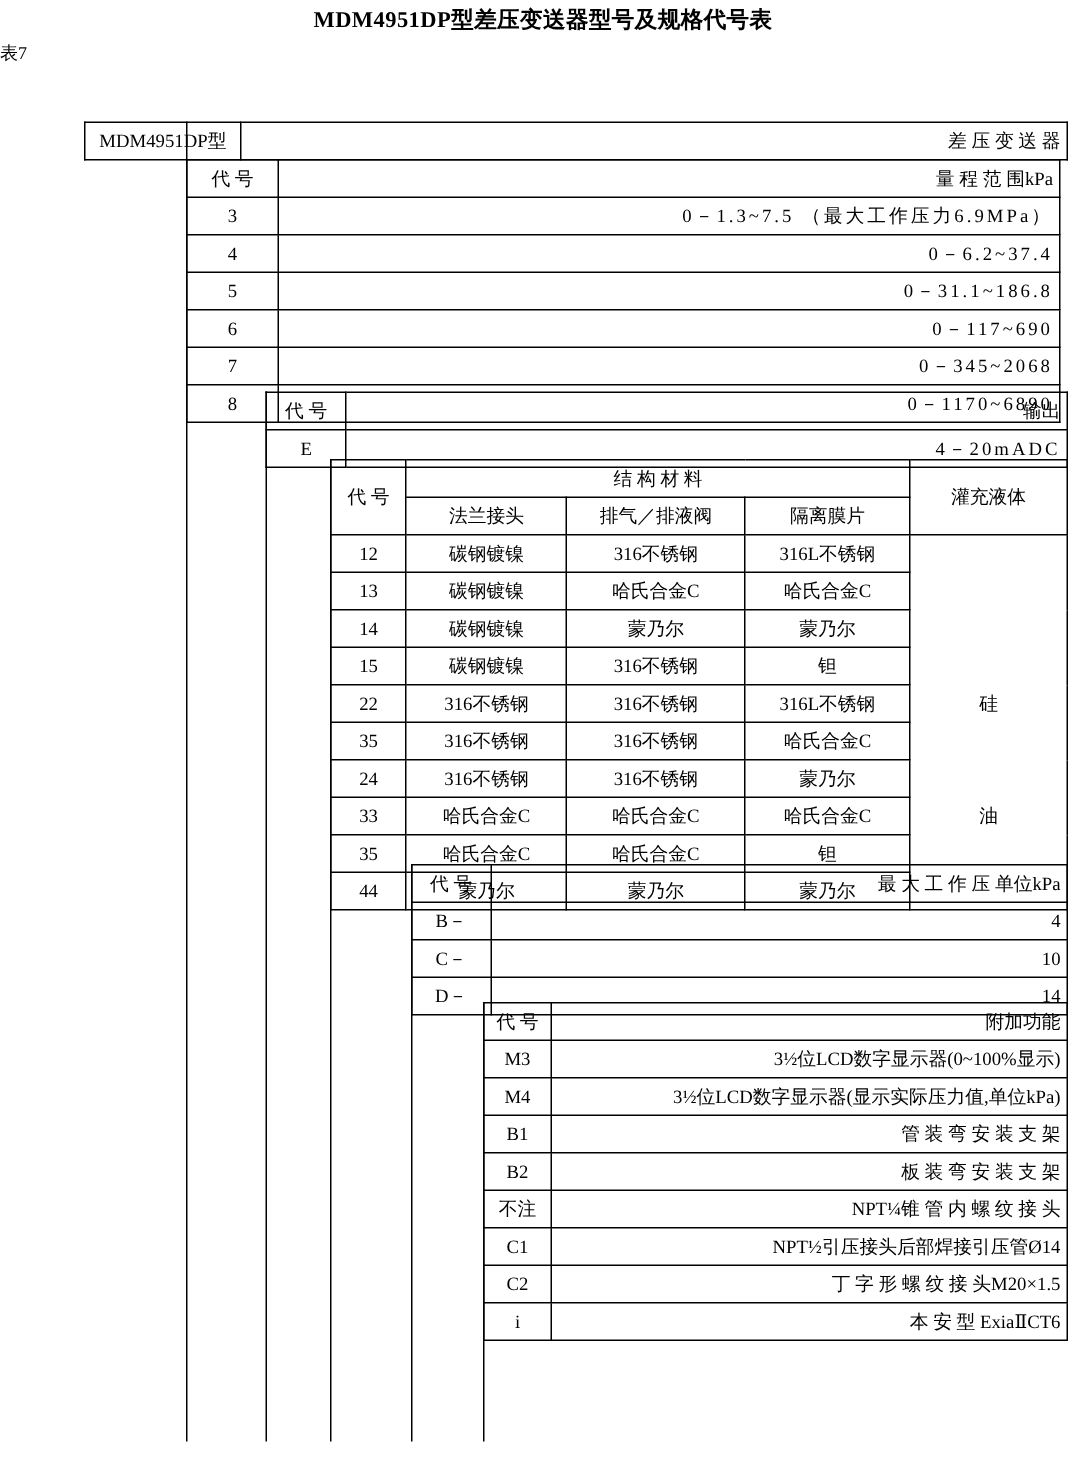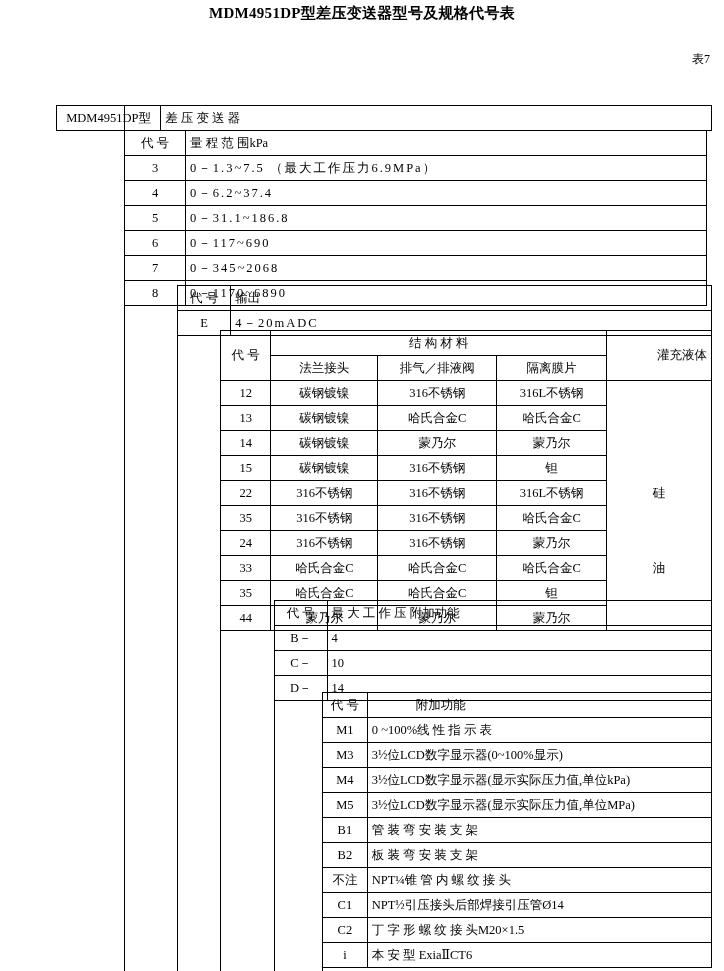--- a/index.html
+++ b/index.html
@@ -21,45 +21,43 @@
     height: 971px;
   }
   .title {
     text-align: center;
     font-size: 15px;
     font-weight: bold;
     padding-top: 4px;
     letter-spacing: 0.3px;
   }
   .tablenum {
-    text-align: right;
     font-size: 12px;
     padding-right: 14px;
     padding-top: 4px;
-    margin-top: 24px;
   }
   .sheet {
     position: relative;
     margin: 4px 12px 0 12px;
     width: 700px;
   }
   table.grid {
     border-collapse: collapse;
     table-layout: fixed;
     font-size: 12.5px;
   }
   table.grid td {
     border: 1px solid #000;
     padding: 1px 4px;
     height: 22px;
     vertical-align: middle;
     white-space: nowrap;
   }
   .c { text-align: center; }
-  .l { text-align: left; }
+  .l { text-align: right; }
   .notop { border-top: 0 !important; }
   .nobot { border-bottom: 0 !important; }
 
   
   .blk { position: absolute; }
 
   .spaced { letter-spacing: 2px; }
 
   .vline {
     position: absolute;
@@ -143,21 +141,21 @@
       </tbody>
         </table>
     </div>
 
     <div class="blk" style="left:208px; top:258px;">
       <table class="grid">
         <tbody>
             <tr>
           <td class="c" rowspan="2" style="width:46px;">代 号</td>
           <td class="c" colspan="3" style="width:0;">结    构    材    料</td>
-          <td class="c" rowspan="2" style="width:112px;text-align:right;">灌充液体</td>
+          <td class="c" rowspan="2" style="width:112px;">灌充液体</td>
         </tr>
         <tr>
           <td class="c" style="width:112px;">法兰接头</td>
           <td class="c" style="width:122px;margin-top:48px;">排气／排液阀</td>
           <td class="c" style="width:114px;">隔离膜片</td>
         </tr>
         <tr>
           <td class="c">12</td>
           <td class="c">碳钢镀镍</td>
           <td class="c">316不锈钢</td>
@@ -229,21 +227,21 @@
         </tr>
       </tbody>
         </table>
     </div>
 
     <div class="blk" style="left:262px; top:528px;">
       <table class="grid">
         <tbody>
             <tr>
           <td class="c" style="width:46px;">代 号</td>
-          <td class="l" style="width:415px;">最 大 工 作 压 附加功能</td>
+          <td class="l" style="width:415px;">最 大 工 作 压 单位kPa</td>
         </tr>
         <tr>
           <td class="c">B－</td>
           <td class="l">4</td>
         </tr>
         <tr>
           <td class="c">C－</td>
           <td class="l">10</td>
         </tr>
         <tr>
@@ -255,36 +253,28 @@
     </div>
 
     <div class="blk" style="left:310px; top:620px;">
       <table class="grid">
         <tbody>
             <tr>
           <td class="c" style="width:44px;">代 号</td>
           <td class="l" style="width:369px;padding-left:48px;">附加功能</td>
         </tr>
         <tr>
-          <td class="c">M1</td>
-          <td class="l">0 ~100%线 性 指 示 表</td>
-        </tr>
-        <tr>
           <td class="c">M3</td>
           <td class="l">3½位LCD数字显示器(0~100%显示)</td>
         </tr>
         <tr>
           <td class="c">M4</td>
           <td class="l">3½位LCD数字显示器(显示实际压力值,单位kPa)</td>
         </tr>
         <tr>
-          <td class="c">M5</td>
-          <td class="l">3½位LCD数字显示器(显示实际压力值,单位MPa)</td>
-        </tr>
-        <tr>
           <td class="c">B1</td>
           <td class="l">管 装 弯 安 装 支 架</td>
         </tr>
         <tr>
           <td class="c">B2</td>
           <td class="l">板 装 弯 安 装 支 架</td>
         </tr>
         <tr>
           <td class="c">不注</td>
           <td class="l">NPT¼锥 管 内 螺 纹 接 头</td>

